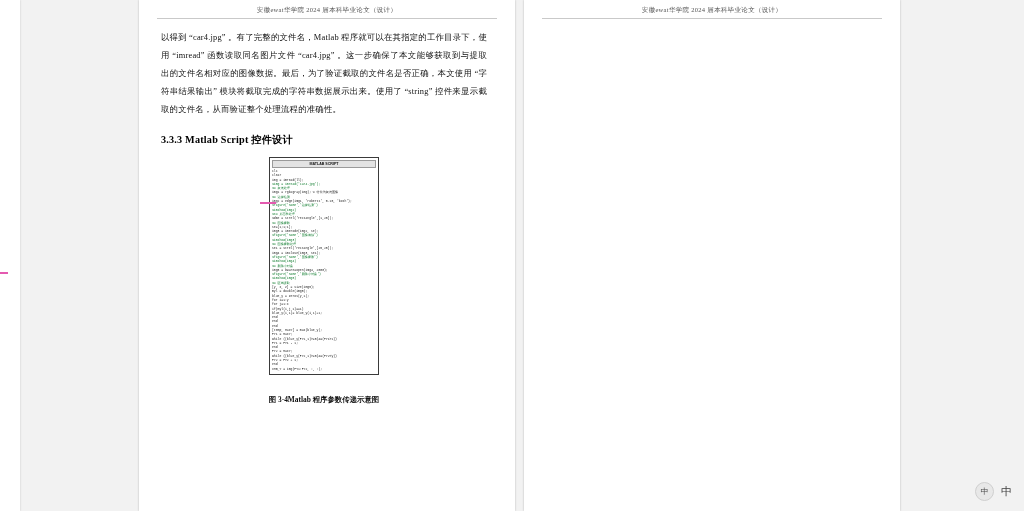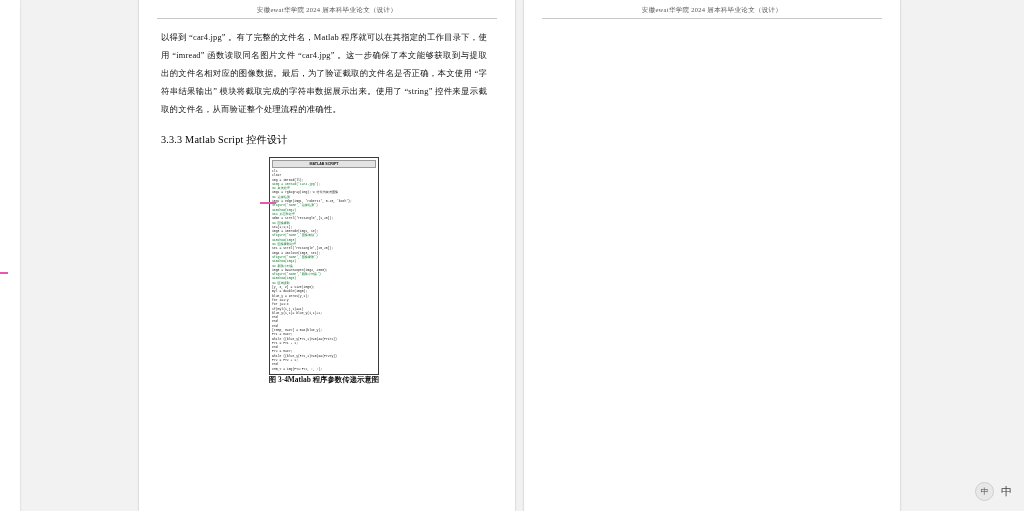--- a/index.html
+++ b/index.html
@@ -59,21 +59,21 @@
     line-height: 18px;
     color: #111;
     margin: 0 0 0 0;
     text-align: justify;
     text-justify: inter-ideograph;
     letter-spacing: 0.2px;
   }
   p.indent { text-indent: 2em; }
   h3.heading {
     font-size: 10.2px;
-    font-weight: normal;
+    font-weight: bold;
     margin: 14px 0 6px 0;
     color: #000;
     letter-spacing: 0.2px;
   }
   .figure-wrap {
     margin-top: 10px;
     display: flex;
     justify-content: center;
   }
   .code-box {
@@ -100,21 +100,21 @@
     line-height: 4.3px;
     color: #1b1b1b;
     white-space: nowrap;
     overflow: hidden;
   }
   .code-line.green { color: #0a7a2a; }
   .fig-caption {
     text-align: center;
     font-size: 7.4px;
     font-weight: bold;
-    margin-top: 0;
+    margin-top: 20px;
     color: #111;
   }
   .marker {
     position: absolute;
     background: #e45ab0;
     height: 1.5px;
   }
   
   .edge-sliver {
     position: absolute;

